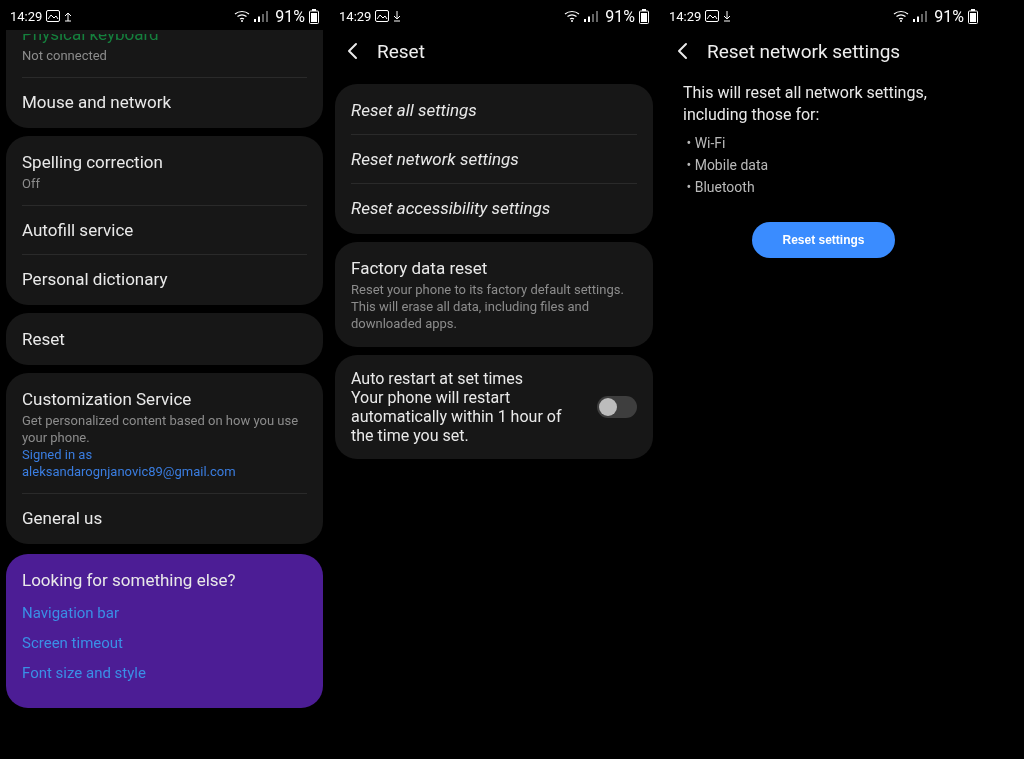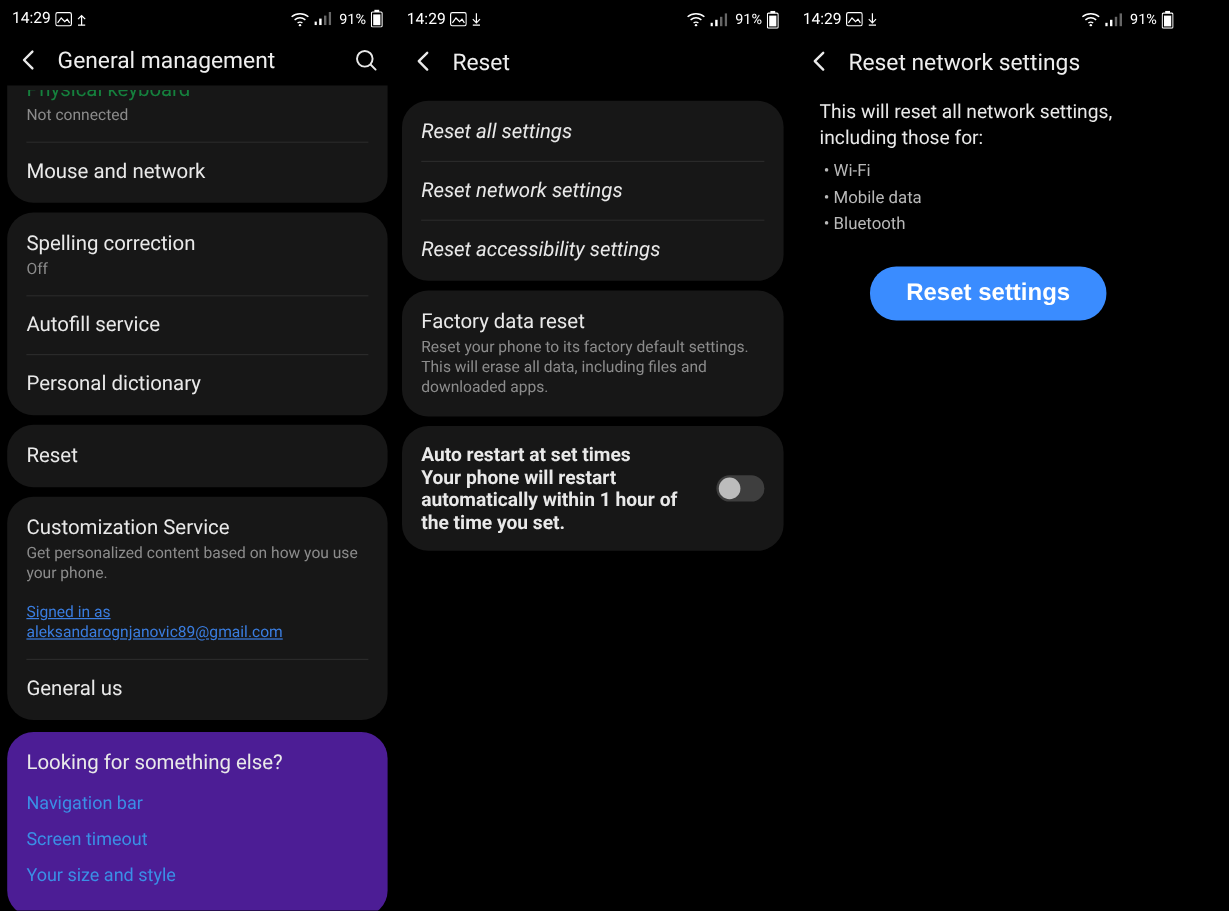--- a/index.html
+++ b/index.html
@@ -3,49 +3,49 @@
 <meta charset="utf-8">
 <style>
   html,body{margin:0;padding:0;background:#000;font-family:-apple-system,"Segoe UI",Roboto,Arial,sans-serif;color:#e9e9e9;}
   .stage{display:flex;width:988px;height:759px;overflow:hidden;}
   .phone{width:341px;height:759px;background:#000;position:relative;display:flex;flex-direction:column;}
   .phone:nth-child(2){width:342px;}
   
   .status{display:flex;align-items:center;justify-content:space-between;height:28px;padding:2px 10px 0 10px;font-size:13px;color:#fff;}
   .status .left,.status .right{display:flex;align-items:center;gap:4px;}
   .status svg{display:block;}
-  .batt{font-size:12px;margin-left:3px;}
+  .batt{font-size:16px;margin-left:3px;}
   
   .appbar{display:flex;align-items:center;height:42px;padding:0 14px;gap:14px;}
   .appbar .title{font-size:19px;color:#eee;}
   .appbar .back{flex:0 0 auto;}
   .appbar .spacer{flex:1 1 auto;}
   .appbar svg{display:block;}
   
   .content{flex:1 1 auto;overflow:hidden;padding:0 4px;}
   .card{background:#171717;border-radius:22px;margin:4px 2px 8px 2px;padding:2px 0;}
   .card.flat-top{border-top-left-radius:0;border-top-right-radius:0;}
   .row{padding:13px 16px 13px 16px;}
   .row .t{font-size:17px;color:#e9e9e9;line-height:22px;}
   .row .s{font-size:13px;color:#8c8c8c;line-height:17px;margin-top:2px;}
-  .row .link{color:#3a7de0;font-size:13px;line-height:17px;margin-top:15px;text-decoration:underline;}
+  .row .link{color:#3a7de0;font-size:13px;line-height:17px;margin-top:0;}
   .divider{height:1px;background:#2a2a2a;margin:0 16px;}
   .blue-card{background:#4c1d95;border-radius:22px;margin:10px 2px 4px 2px;padding:10px 16px 14px 16px;}
   .blue-card .h{font-size:17px;color:#e9e9e9;margin:6px 0 14px 0;}
   .blue-card .lnk{font-size:15px;color:#3a8fe6;margin:12px 0;}
   
-  .togglerow{display:flex;align-items:center;gap:14px;padding:12px 16px;font-weight:bold;}
+  .togglerow{display:flex;align-items:center;gap:14px;padding:12px 16px;}
   .togglerow .txt{flex:1 1 auto;}
   .toggle{width:40px;height:22px;border-radius:11px;background:#3e3e3e;position:relative;flex:0 0 auto;}
   .toggle .knob{width:18px;height:18px;border-radius:50%;background:#bcbcbc;position:absolute;left:2px;top:2px;}
   
   .body{padding:10px 20px 0 20px;font-size:16px;color:#e9e9e9;line-height:22px;}
   .bullets{padding:6px 0 0 0;}
   .bullets div{font-size:14px;color:#b9b9b9;line-height:22px;}
-  .primary-btn{display:block;margin:24px auto 0 auto;background:#3a8cff;color:#fff;border:none;border-radius:22px;padding:11px 30px;font-size:20px;font-weight:600;}
+  .primary-btn{display:block;margin:24px auto 0 auto;background:#3a8cff;color:#fff;border:none;border-radius:22px;padding:11px 30px;font-size:12px;font-weight:600;}
   
   .partial .t{color:#5a5a5a;}
 </style>
 </head>
 <body>
 
 <div class="stage">
 
   <div class="phone">
     <div class="status">
@@ -83,35 +83,20 @@
         <span>
           <svg width="10" height="15" viewBox="0 0 10 15">
               <rect x="3" y="0" width="4" height="2" fill="#fff"></rect>
               <rect x="0.5" y="2" width="9" height="12.5" rx="1" fill="none" stroke="#fff" stroke-width="1"></rect>
               <rect x="2" y="4" width="6" height="9" fill="#fff"></rect>
             </svg>
         </span>
       </div>
     </div>
 
-    <div class="appbar">
-      <span class="back">
-        <svg width="20" height="20" viewBox="0 0 20 20">
-            <path d="M13 3l-7 7 7 7" fill="none" stroke="#e9e9e9" stroke-width="2" stroke-linecap="round" stroke-linejoin="round"></path>
-          </svg>
-      </span>
-      <span class="title">General management</span>
-      <span class="spacer"></span>
-      <span>
-        <svg width="20" height="20" viewBox="0 0 20 20">
-            <circle cx="9" cy="9" r="6.5" fill="none" stroke="#e9e9e9" stroke-width="1.6"></circle>
-            <line x1="14" y1="14" x2="18" y2="18" stroke="#e9e9e9" stroke-width="1.6" stroke-linecap="round"></line>
-          </svg>
-      </span>
-    </div>
 
     <div class="content">
 
       <div class="card flat-top" style="margin-top:0;">
         <div class="row partial" style="padding-top:2px;">
           <div class="t" style="color:#15803d;overflow:hidden;height:11px;line-height:1px;">Physical keyboard</div>
           <div class="s">Not connected</div>
         </div>
         <div class="divider"></div>
         <div class="row">
@@ -149,21 +134,21 @@
         <div class="divider"></div>
         <div class="row">
           <div class="t">General us</div>
         </div>
       </div>
 
       <div class="blue-card">
         <div class="h">Looking for something else?</div>
         <div class="lnk">Navigation bar</div>
         <div class="lnk">Screen timeout</div>
-        <div class="lnk">Your size and style</div>
+        <div class="lnk">Font size and style</div>
       </div>
 
     </div>
   </div>
 
   <div class="phone">
     <div class="status">
       <div class="left">
         <span>14:29</span>
         <span>

